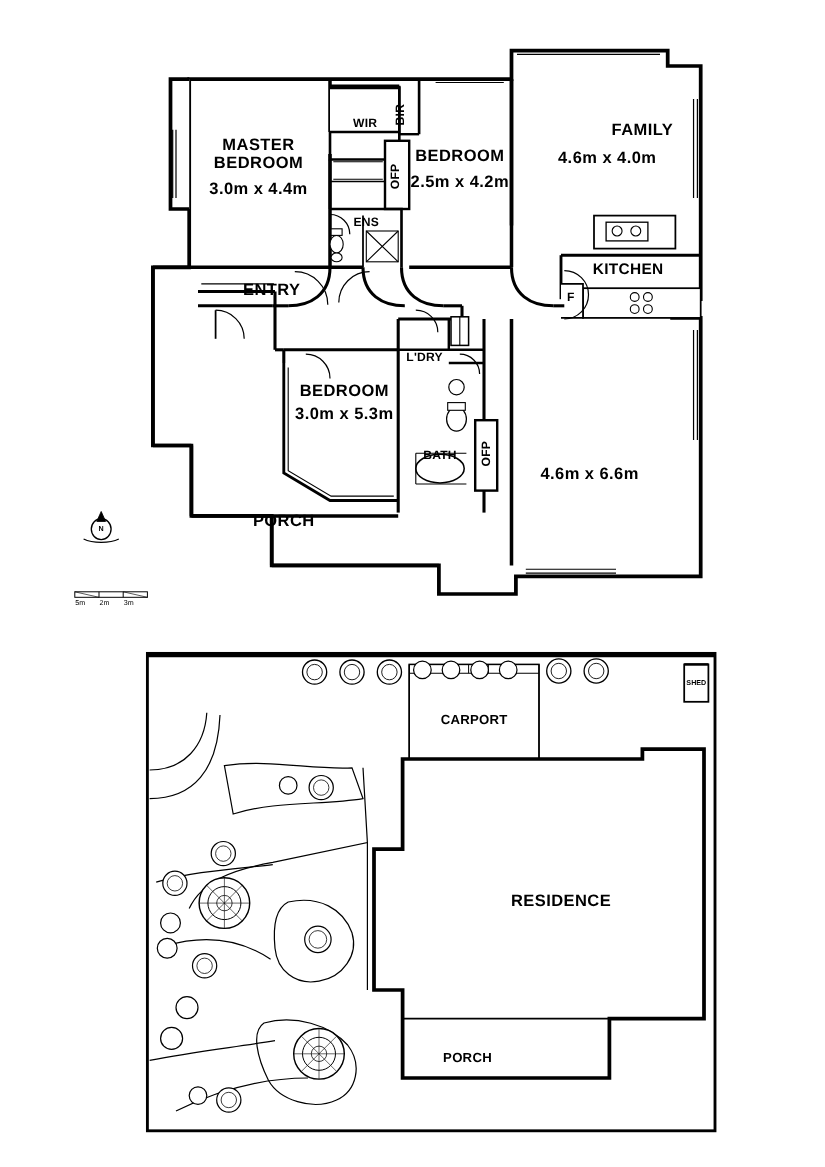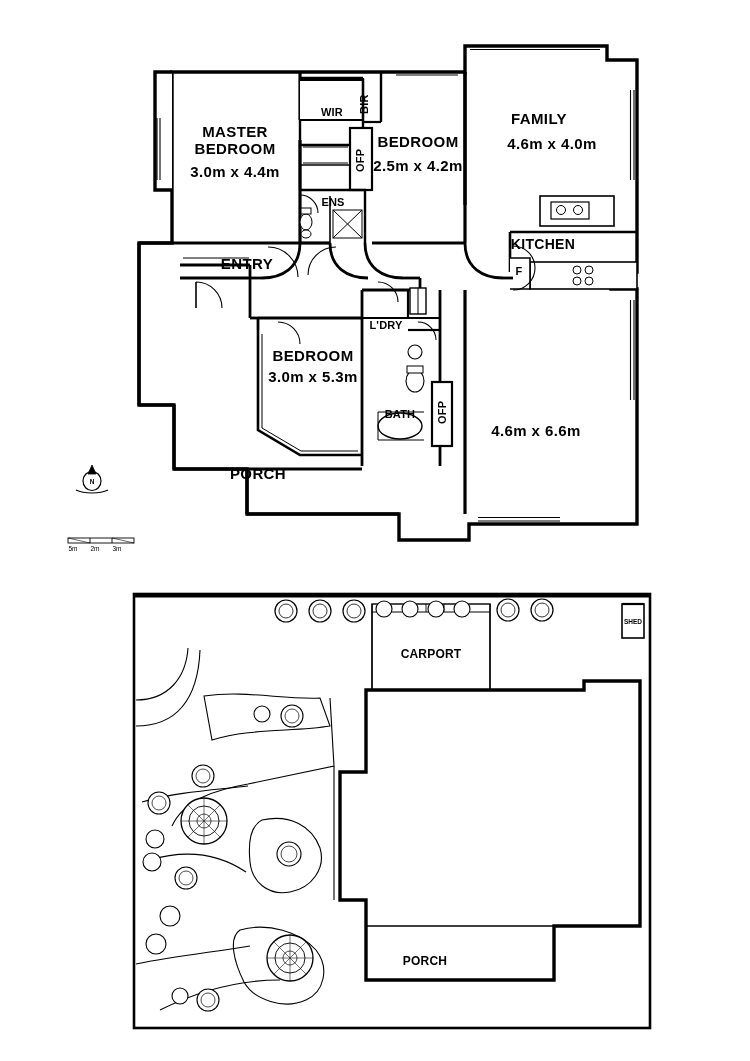--- a/index.html
+++ b/index.html
@@ -282,24 +282,24 @@
     </g>
   </svg>
 
   <div class="lbl t18" style="left:170px; top:124px; width:130px;">MASTER
 BEDROOM</div>
   <div class="lbl t18" style="left:170px; top:164px; width:130px;">3.0m x 4.4m</div>
 
   <div class="lbl t18" style="left:363px; top:134px; width:110px;">BEDROOM</div>
   <div class="lbl t18" style="left:358px; top:158px; width:120px;">2.5m x 4.2m</div>
 
-  <div class="lbl t18" style="left:479px; top:111px; width:120px;">FAMILY</div>
+  <div class="lbl t18" style="left:492px; top:111px; width:120px;text-align:right;">FAMILY</div>
   <div class="lbl t18" style="left:490px; top:136px; width:124px;">4.6m x 4.0m</div>
 
-  <div class="lbl t15" style="left:484px; top:237px; width:118px;">KITCHEN</div>
+  <div class="lbl t15" style="left:512px; top:237px; width:118px;">KITCHEN</div>
 
   <div class="lbl t18" style="left:182px; top:256px; width:130px;">ENTRY</div>
 
   <div class="lbl t18" style="left:248px; top:348px; width:130px;">BEDROOM</div>
   <div class="lbl t18" style="left:248px; top:369px; width:130px;">3.0m x 5.3m</div>
 
   <div class="lbl t18" style="left:468px; top:423px; width:136px;">4.6m x 6.6m</div>
 
   <div class="lbl t18" style="left:196px; top:466px; width:124px;">PORCH</div>
 
@@ -322,16 +322,17 @@
   <div class="lbl t7" style="left:85px; top:478px; width:14px; font-weight:700;">N</div>
 
   <div class="lbl t7" style="left:64px; top:545px; width:18px;">5m</div>
   <div class="lbl t7" style="left:86px; top:545px; width:18px;">2m</div>
   <div class="lbl t7" style="left:108px; top:545px; width:18px;">3m</div>
 
   <div class="lbl t13" style="left:375px; top:648px; width:112px;">CARPORT</div>
 
   <div class="lbl t7" style="left:622px; top:618px; width:22px; font-weight:700;">SHED</div>
 
+  <div class="lbl t18" style="left:410px; top:812px; width:200px;">RESIDENCE</div>
 
   <div class="lbl t13" style="left:370px; top:955px; width:110px;">PORCH</div>
 
 </div>
 
 </body></html>

